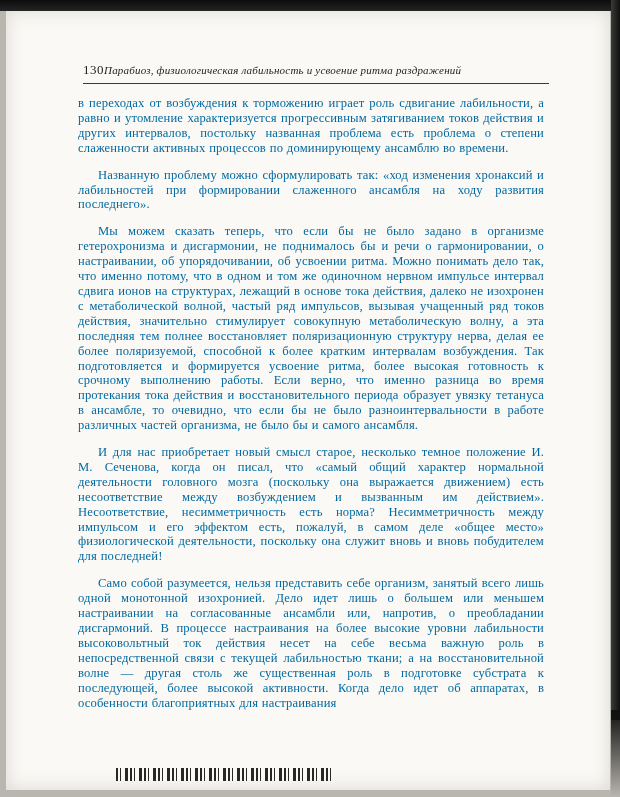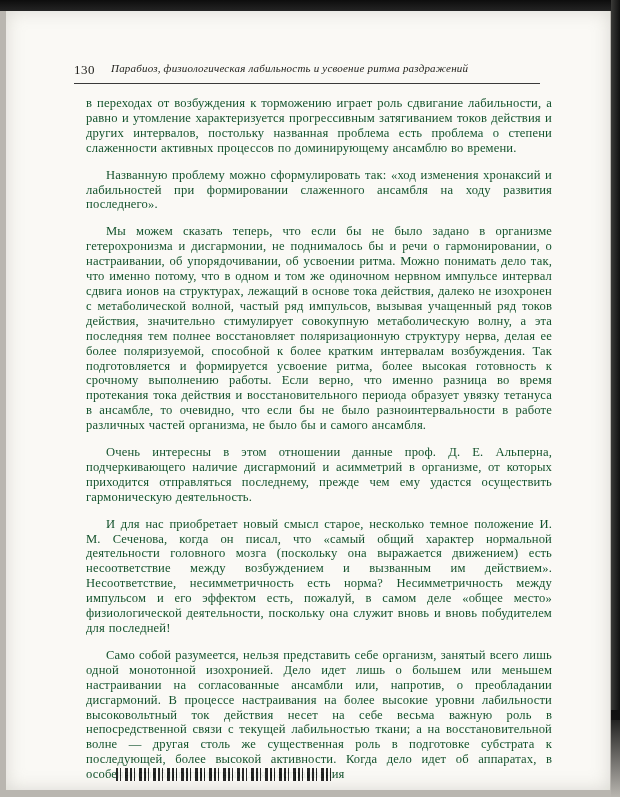--- a/index.html
+++ b/index.html
@@ -37,46 +37,46 @@
     background: linear-gradient(90deg, #3a3a38, #101010);
   }
   .edge-right-fade {
     position: absolute;
     right: 0; top: 710px;
     width: 9px; height: 87px;
     background: linear-gradient(#101010, rgba(90,88,84,0));
   }
   .running-head {
     position: absolute;
-    left: 68px;
+    left: 77px;
     top: 52px;
     width: 466px;
     border-bottom: 1px solid #3a3a3a;
     padding-bottom: 5px;
     display: flex;
-    align-items: flex-start;
-    gap: 16px;
+    align-items: center;
+    gap: 0;
     color: #24241f;
   }
   .page-number {
     font-size: 13px;
     letter-spacing: 0.5px;
   }
   .head-title {
     font-size: 11px;
     font-style: italic;
     letter-spacing: 0.2px;
     white-space: nowrap;
   }
   .body-text {
     position: absolute;
-    left: 80px;
+    left: 72px;
     top: 86px;
     width: 466px;
-    color: #14532d;
+    color: #0369a1;
   }
   .body-text p {
     margin: 0;
     font-size: 12.6px;
     line-height: 14.9px;
     text-align: justify;
     letter-spacing: 0.15px;
     word-spacing: 0.5px;
   }
   .body-text p.indented {
@@ -110,21 +110,20 @@
 
     <div class="running-head">
       <span class="page-number">130</span>
       <span class="head-title">Парабиоз, физиологическая лабильность и усвоение ритма раздражений</span>
     </div>
 
     <div class="body-text">
       <p>в переходах от возбуждения к торможению играет роль сдвигание лабильности, а равно и утомление характеризуется прогрессивным затягиванием токов действия и других интервалов, постольку названная проблема есть проблема о степени слаженности активных процессов по доминирующему ансамблю во времени.</p>
       <p class="indented">Названную проблему можно сформулировать так: «ход изменения хронаксий и лабильностей при формировании слаженного ансамбля на ходу развития последнего».</p>
       <p class="indented">Мы можем сказать теперь, что если бы не было задано в организме гетерохронизма и дисгармонии, не поднималось бы и речи о гармонировании, о настраивании, об упорядочивании, об усвоении ритма. Можно понимать дело так, что именно потому, что в одном и том же одиночном нервном импульсе интервал сдвига ионов на структурах, лежащий в основе тока действия, далеко не изохронен с метаболической волной, частый ряд импульсов, вызывая учащенный ряд токов действия, значительно стимулирует совокупную метаболическую волну, а эта последняя тем полнее восстановляет поляризационную структуру нерва, делая ее более поляризуемой, способной к более кратким интервалам возбуждения. Так подготовляется и формируется усвоение ритма, более высокая готовность к срочному выполнению работы. Если верно, что именно разница во время протекания тока действия и восстановительного периода образует увязку тетануса в ансамбле, то очевидно, что если бы не было разноинтервальности в работе различных частей организма, не было бы и самого ансамбля.</p>
-      <p class="indented">Очень интересны в этом отношении данные проф. Д. Е. Альперна, подчеркивающего наличие дисгармоний и асимметрий в организме, от которых приходится отправляться последнему, прежде чем ему удастся осуществить гармоническую деятельность.</p>
       <p class="indented">И для нас приобретает новый смысл старое, несколько темное положение И. М. Сеченова, когда он писал, что «самый общий характер нормальной деятельности головного мозга (поскольку она выражается движением) есть несоответствие между возбуждением и вызванным им действием». Несоответствие, несимметричность есть норма? Несимметричность между импульсом и его эффектом есть, пожалуй, в самом деле «общее место» физиологической деятельности, поскольку она служит вновь и вновь побудителем для последней!</p>
       <p class="indented">Само собой разумеется, нельзя представить себе организм, занятый всего лишь одной монотонной изохронией. Дело идет лишь о большем или меньшем настраивании на согласованные ансамбли или, напротив, о преобладании дисгармоний. В процессе настраивания на более высокие уровни лабильности высоковольтный ток действия несет на себе весьма важную роль в непосредственной связи с текущей лабильностью ткани; а на восстановительной волне — другая столь же существенная роль в подготовке субстрата к последующей, более высокой активности. Когда дело идет об аппаратах, в особенности благоприятных для настраивания</p>
     </div>
 
     <div class="barcode"></div>
   </div>
 
   <div class="edge-top"></div>
   <div class="edge-right"></div>
   <div class="edge-right-fade"></div>

